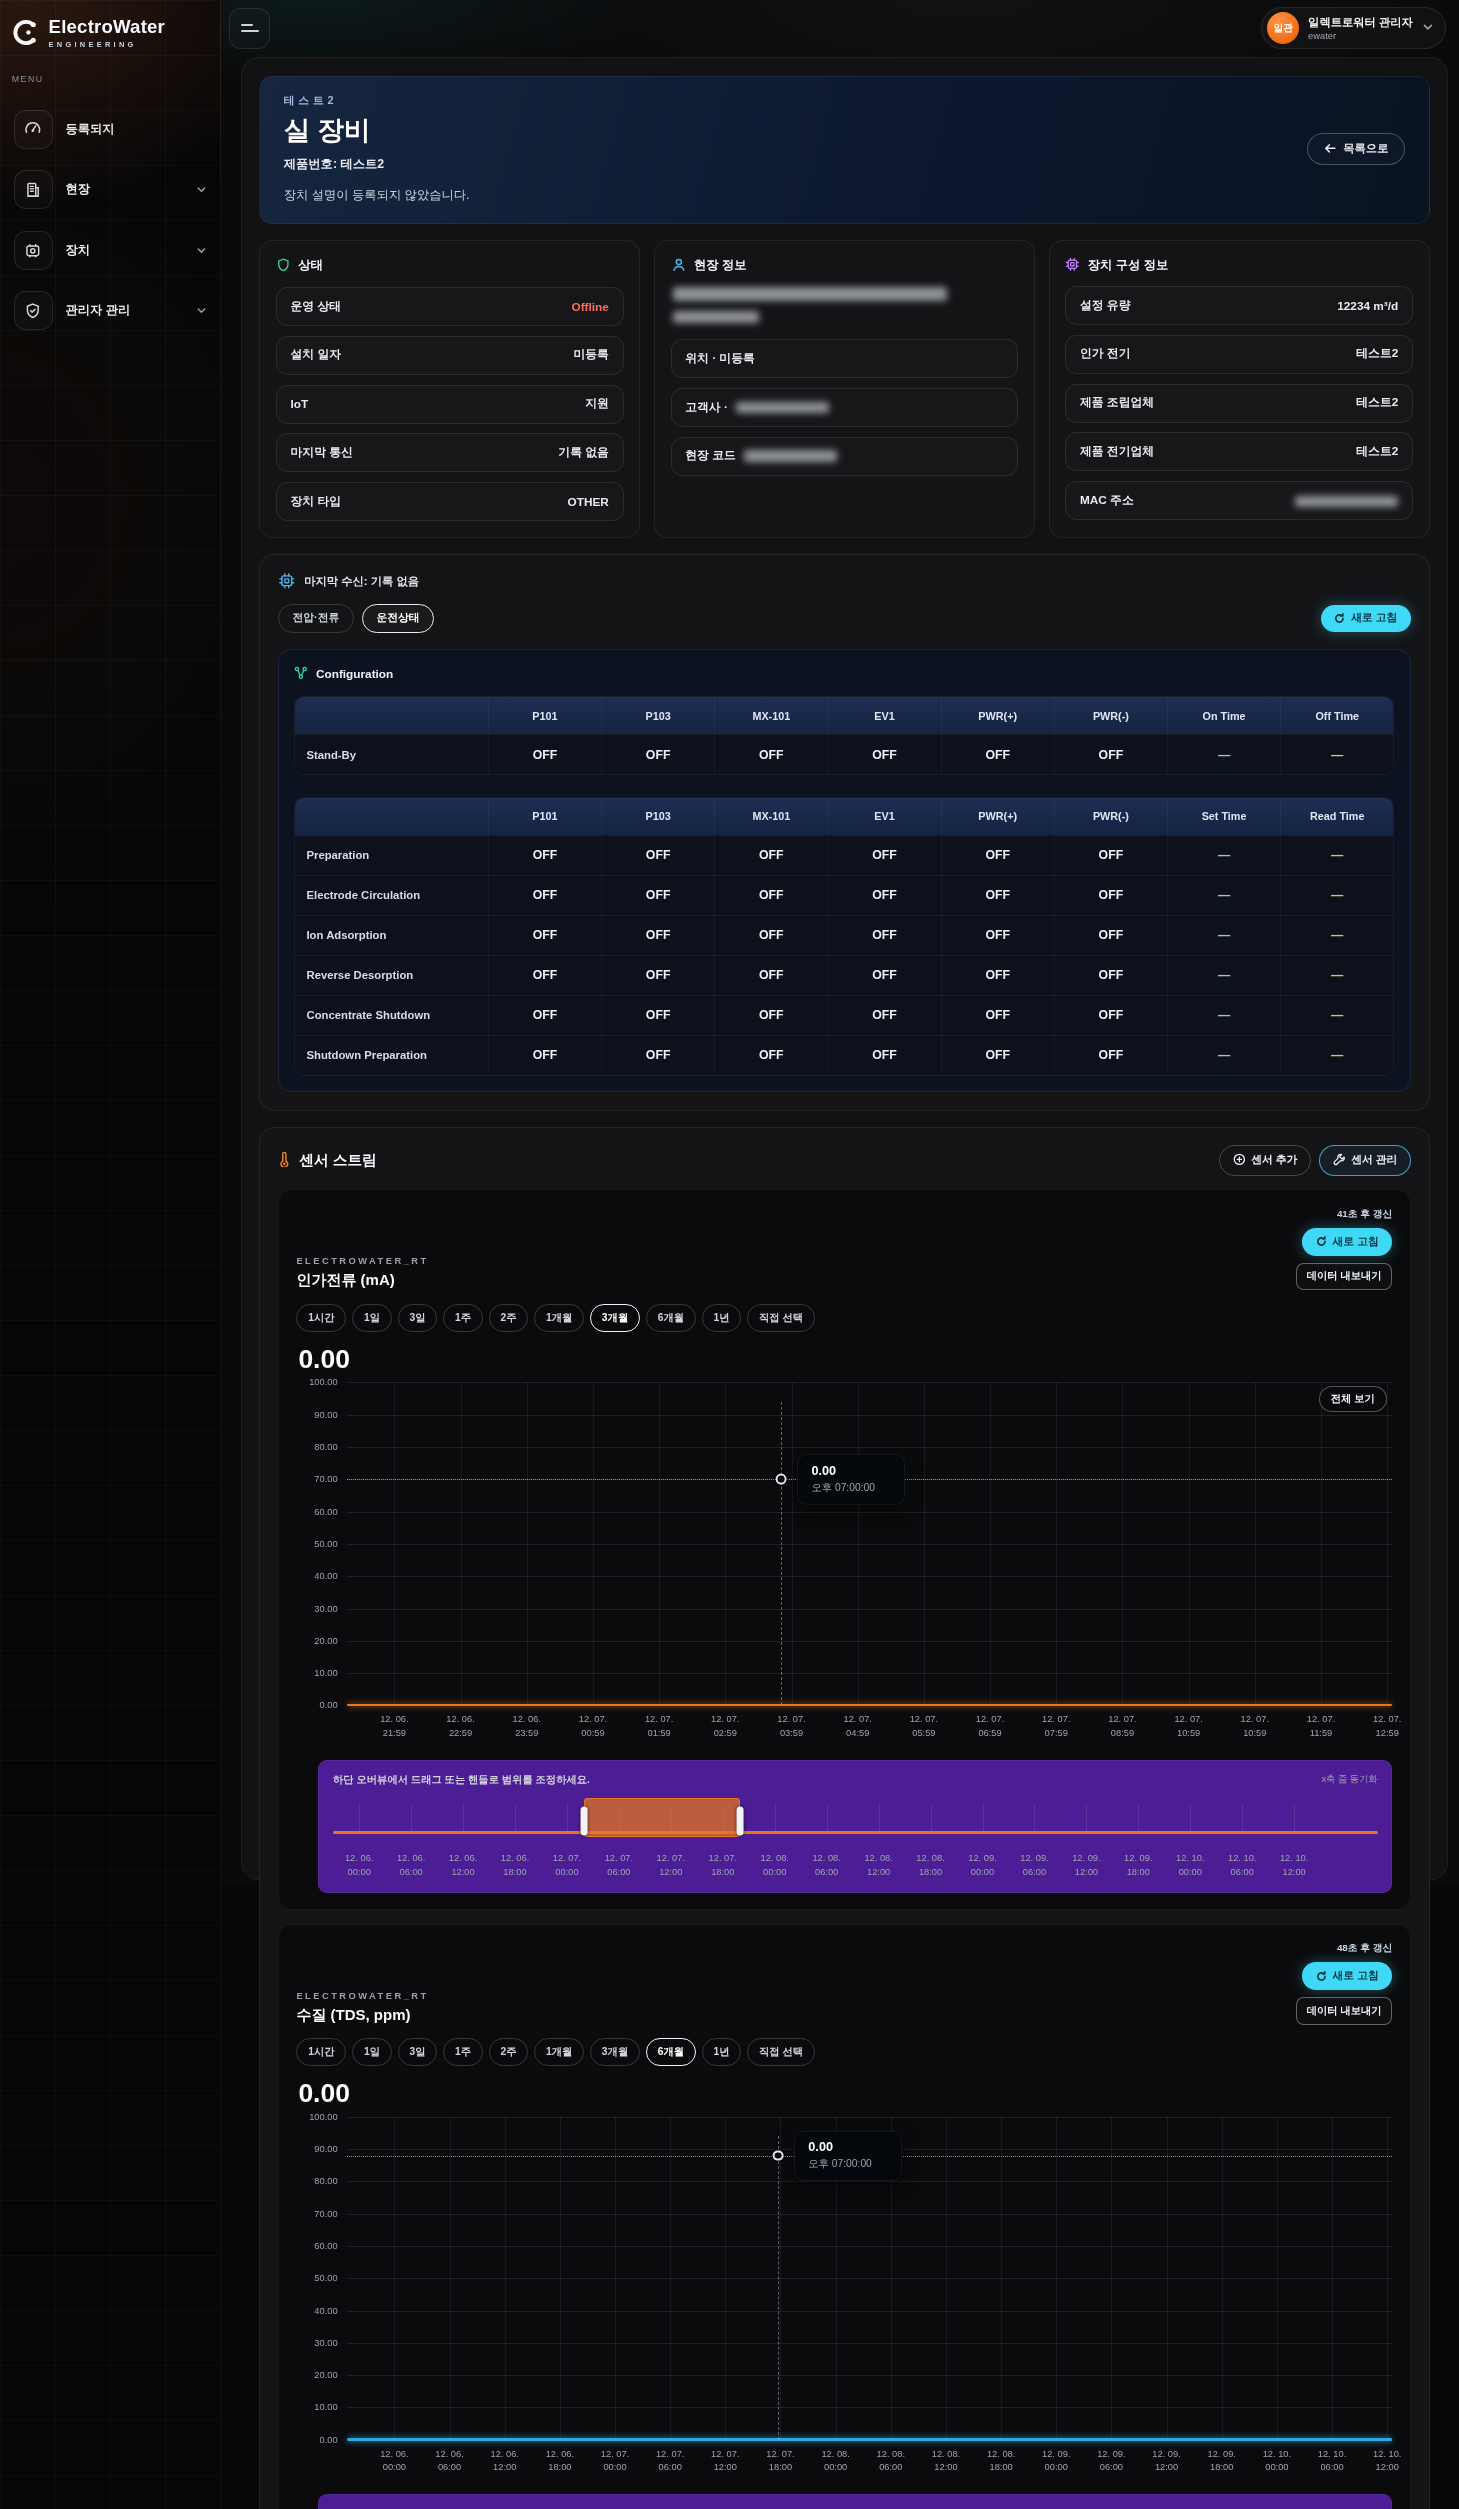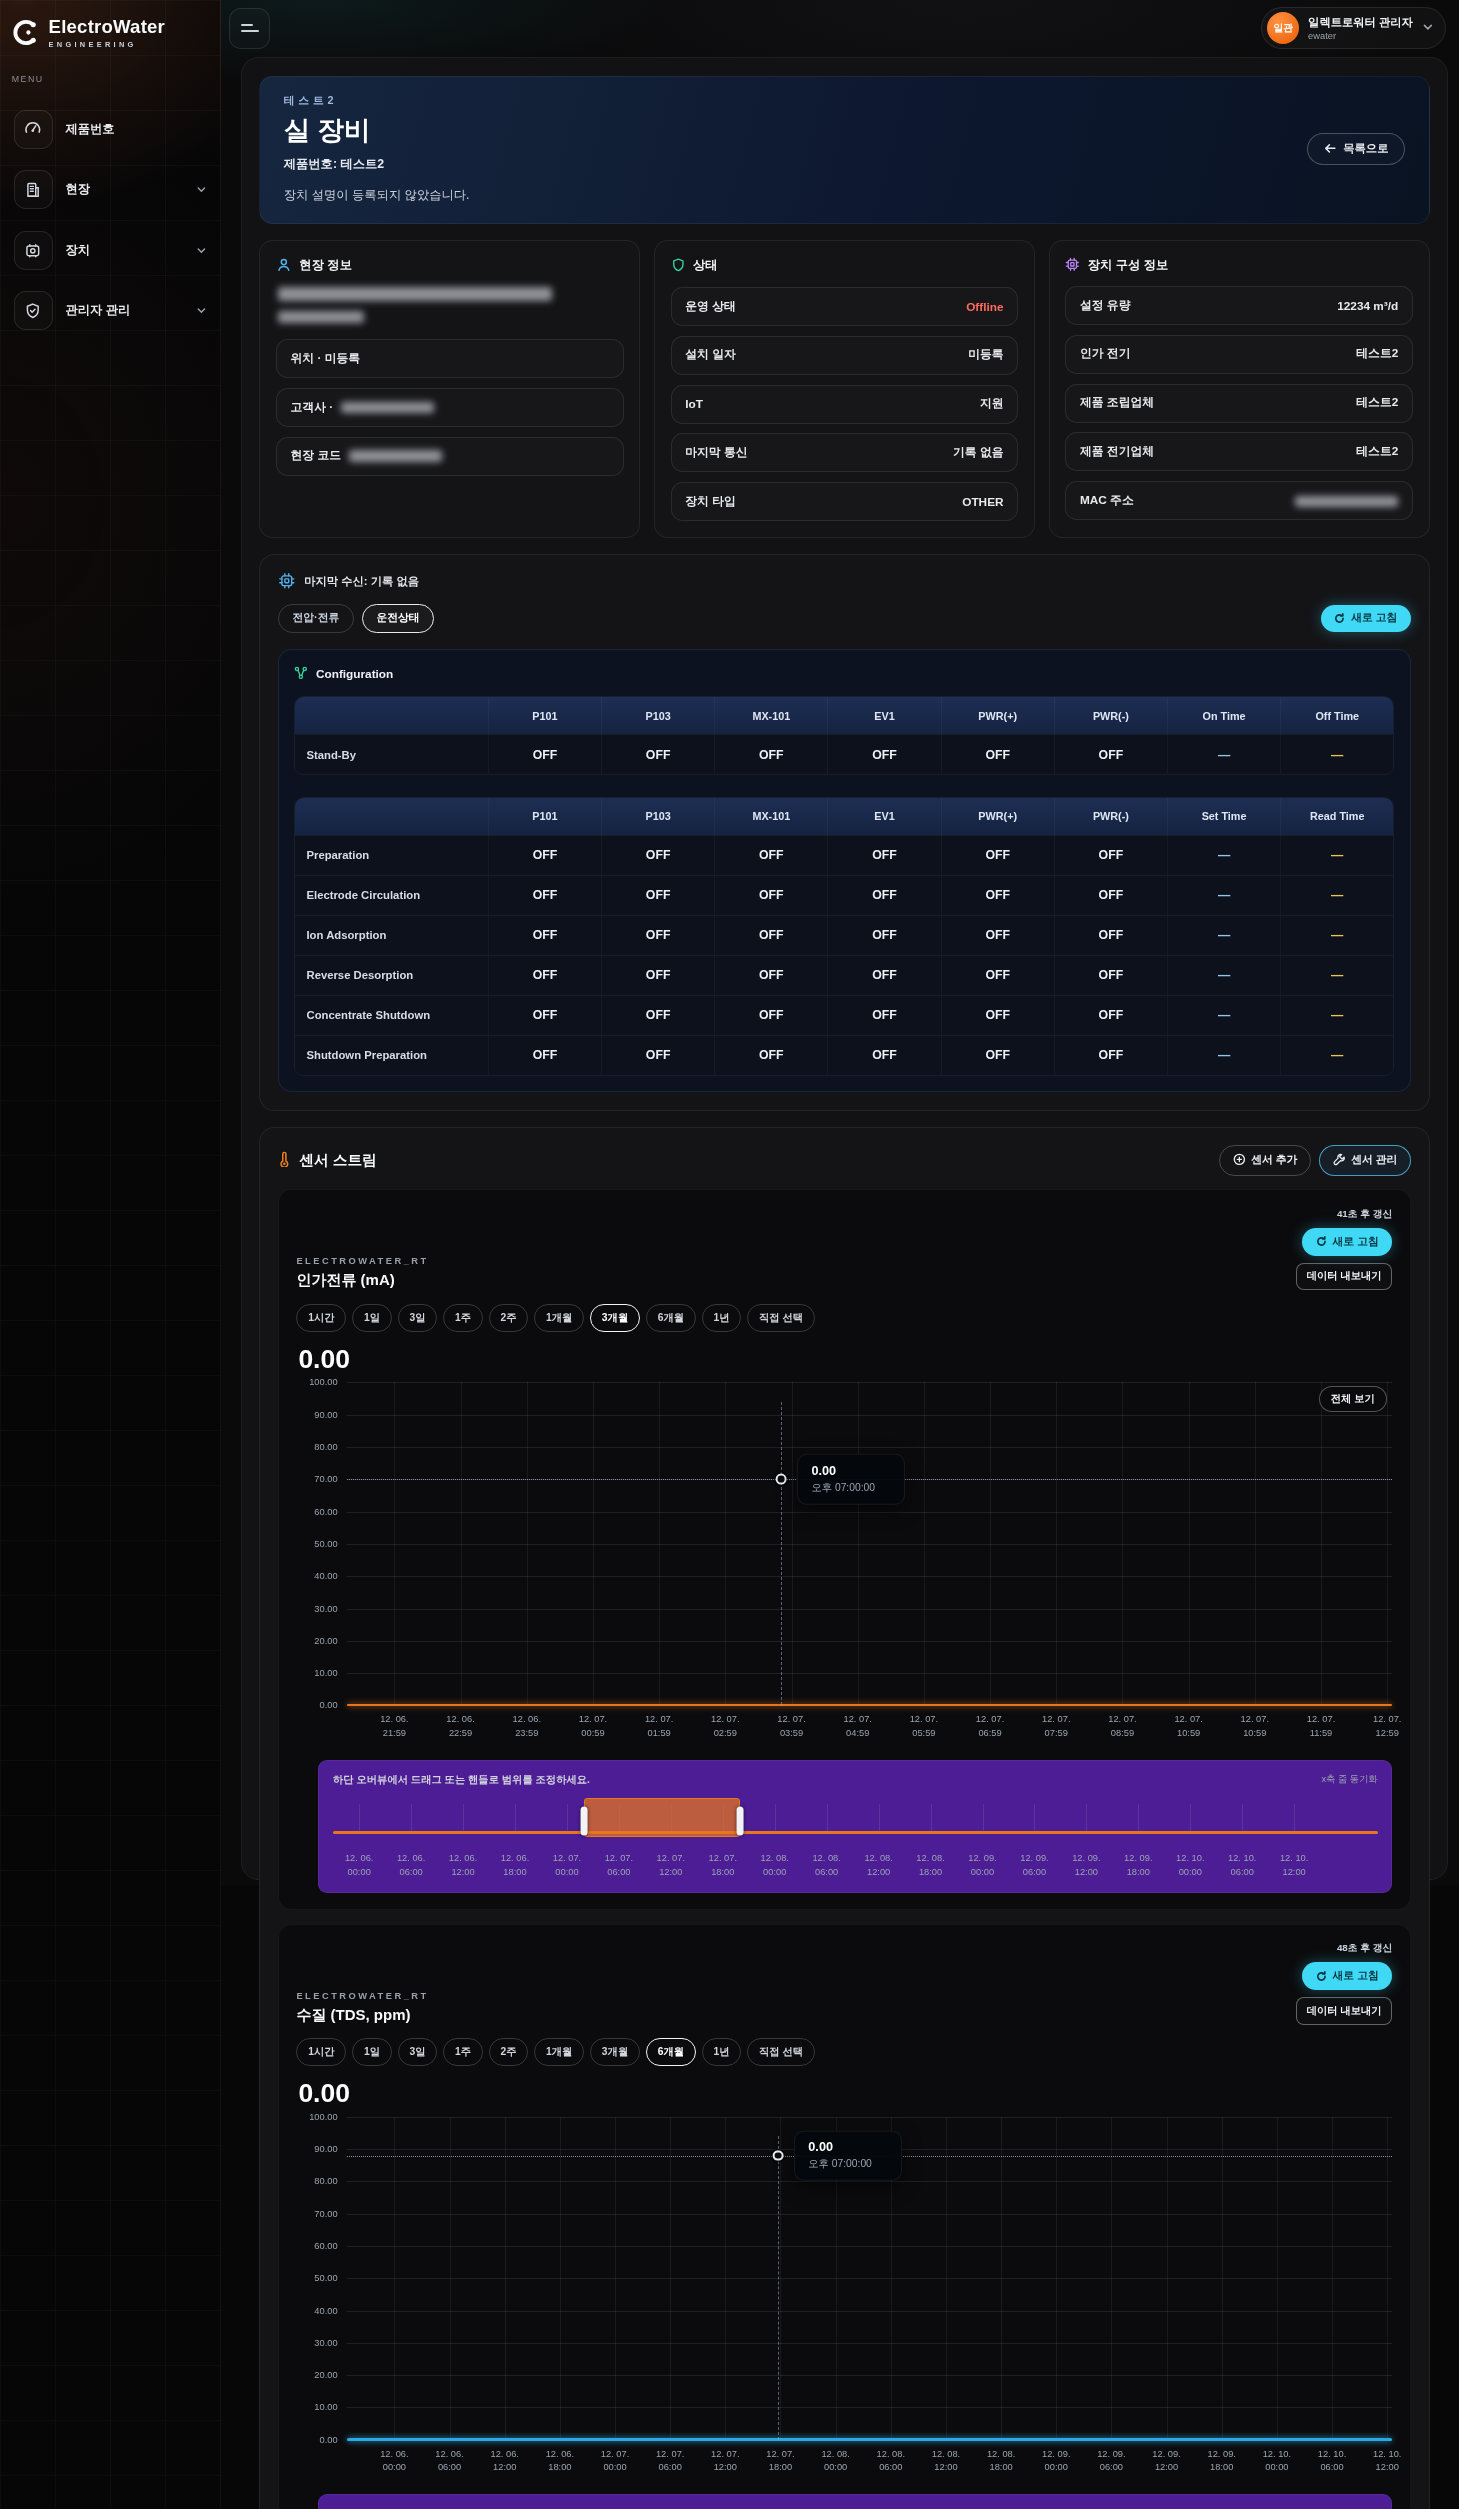--- a/index.html
+++ b/index.html
@@ -203,21 +203,21 @@
   <div class="menu-label">MENU</div>
 
   <div class="side-item">
     <span class="icon-tile">
       <svg width="17.6" height="17.6" viewBox="0 0 18 18" fill="none" stroke="currentColor" stroke-width="1.5">
         <path d="M2.5 12.5a7 7 0 1 1 13 0" stroke-linecap="round"></path>
         <path d="M9 10.5 12 6" stroke-linecap="round"></path>
           <circle cx="9" cy="11" r="1.4" fill="currentColor" stroke="none"></circle>
       </svg>
     </span>
-    <span class="lbl">제품번호</span>
+    <span class="lbl">등록되지</span>
   </div>
 
   <div class="side-item">
     <span class="icon-tile">
       <svg width="17.6" height="17.6" viewBox="0 0 18 18" fill="none" stroke="currentColor" stroke-width="1.5">
         <rect x="4" y="2.5" width="8" height="13" rx="1"></rect>
           <path d="M12 7h2.5v8.5H3.5"></path>
         <path d="M6.5 5.5h1M8.5 5.5h1M6.5 8h1M8.5 8h1M6.5 10.5h1M8.5 10.5h1" stroke-linecap="round"></path>
       </svg>
     </span>
@@ -298,20 +298,53 @@
               </svg>
           </span>
           <span>목록으로</span>
         </button>
       </div>
     </section>
 
     <div class="cards-row">
       <section class="info-card">
         <div class="card-head">
+          <span class="ic-green">
+            <svg width="14.7" height="15.7" viewBox="0 0 16 16" fill="none" stroke="currentColor" stroke-width="1.5">
+                <path d="M8 1.8 13 3.7v3.8c0 3.3-2.2 5.6-5 6.7-2.8-1.1-5-3.4-5-6.7V3.7z"></path>
+              </svg>
+          </span>
+          <span>상태</span>
+        </div>
+        <div id="status-rows">
+            <div class="pill-row">
+              <span class="k">운영 상태</span>
+              <span class="v" style="color: rgb(255, 107, 94);">Offline</span>
+            </div>
+            <div class="pill-row">
+              <span class="k">설치 일자</span>
+              <span class="v">미등록</span>
+            </div>
+            <div class="pill-row">
+              <span class="k">IoT</span>
+              <span class="v">지원</span>
+            </div>
+            <div class="pill-row">
+              <span class="k">마지막 통신</span>
+              <span class="v">기록 없음</span>
+            </div>
+            <div class="pill-row">
+              <span class="k">장치 타입</span>
+              <span class="v">OTHER</span>
+            </div>
+          </div>
+      </section>
+
+      <section class="info-card">
+        <div class="card-head">
           <span class="ic-blue">
             <svg width="15.7" height="15.7" viewBox="0 0 16 16" fill="none" stroke="currentColor" stroke-width="1.5">
                 <circle cx="8" cy="5.2" r="2.6"></circle>
                 <path d="M3 13.5c.7-2.6 2.6-3.9 5-3.9s4.3 1.3 5 3.9" stroke-linecap="round"></path>
               </svg>
           </span>
           <span>현장 정보</span>
         </div>
         <div class="name-blur">
           <div class="blur-chip l1"></div><br>
@@ -319,53 +352,20 @@
         </div>
         <div id="site-rows">
             <div class="pill-row">
               <span class="k">위치 · 미등록</span>
             </div>
             <div class="pill-row">
               <span class="k">고객사 ·<span class="blur-chip" style="width: 93px; height: 11.8px;"></span></span>
             </div>
             <div class="pill-row">
               <span class="k">현장 코드<span class="blur-chip" style="width: 93px; height: 11.8px;"></span></span>
-            </div>
-          </div>
-      </section>
-
-      <section class="info-card">
-        <div class="card-head">
-          <span class="ic-green">
-            <svg width="14.7" height="15.7" viewBox="0 0 16 16" fill="none" stroke="currentColor" stroke-width="1.5">
-                <path d="M8 1.8 13 3.7v3.8c0 3.3-2.2 5.6-5 6.7-2.8-1.1-5-3.4-5-6.7V3.7z"></path>
-              </svg>
-          </span>
-          <span>상태</span>
-        </div>
-        <div id="status-rows">
-            <div class="pill-row">
-              <span class="k">운영 상태</span>
-              <span class="v" style="color: rgb(255, 107, 94);">Offline</span>
-            </div>
-            <div class="pill-row">
-              <span class="k">설치 일자</span>
-              <span class="v">미등록</span>
-            </div>
-            <div class="pill-row">
-              <span class="k">IoT</span>
-              <span class="v">지원</span>
-            </div>
-            <div class="pill-row">
-              <span class="k">마지막 통신</span>
-              <span class="v">기록 없음</span>
-            </div>
-            <div class="pill-row">
-              <span class="k">장치 타입</span>
-              <span class="v">OTHER</span>
             </div>
           </div>
       </section>
 
       <section class="info-card">
         <div class="card-head">
           <span class="ic-purple">
             <svg width="14.7" height="14.7" viewBox="0 0 16 16" fill="none" stroke="currentColor" stroke-width="1.4">
                 <rect x="3.5" y="3.5" width="9" height="9" rx="1.6"></rect>
                 <rect x="6.2" y="6.2" width="3.6" height="3.6" rx=".6"></rect>

